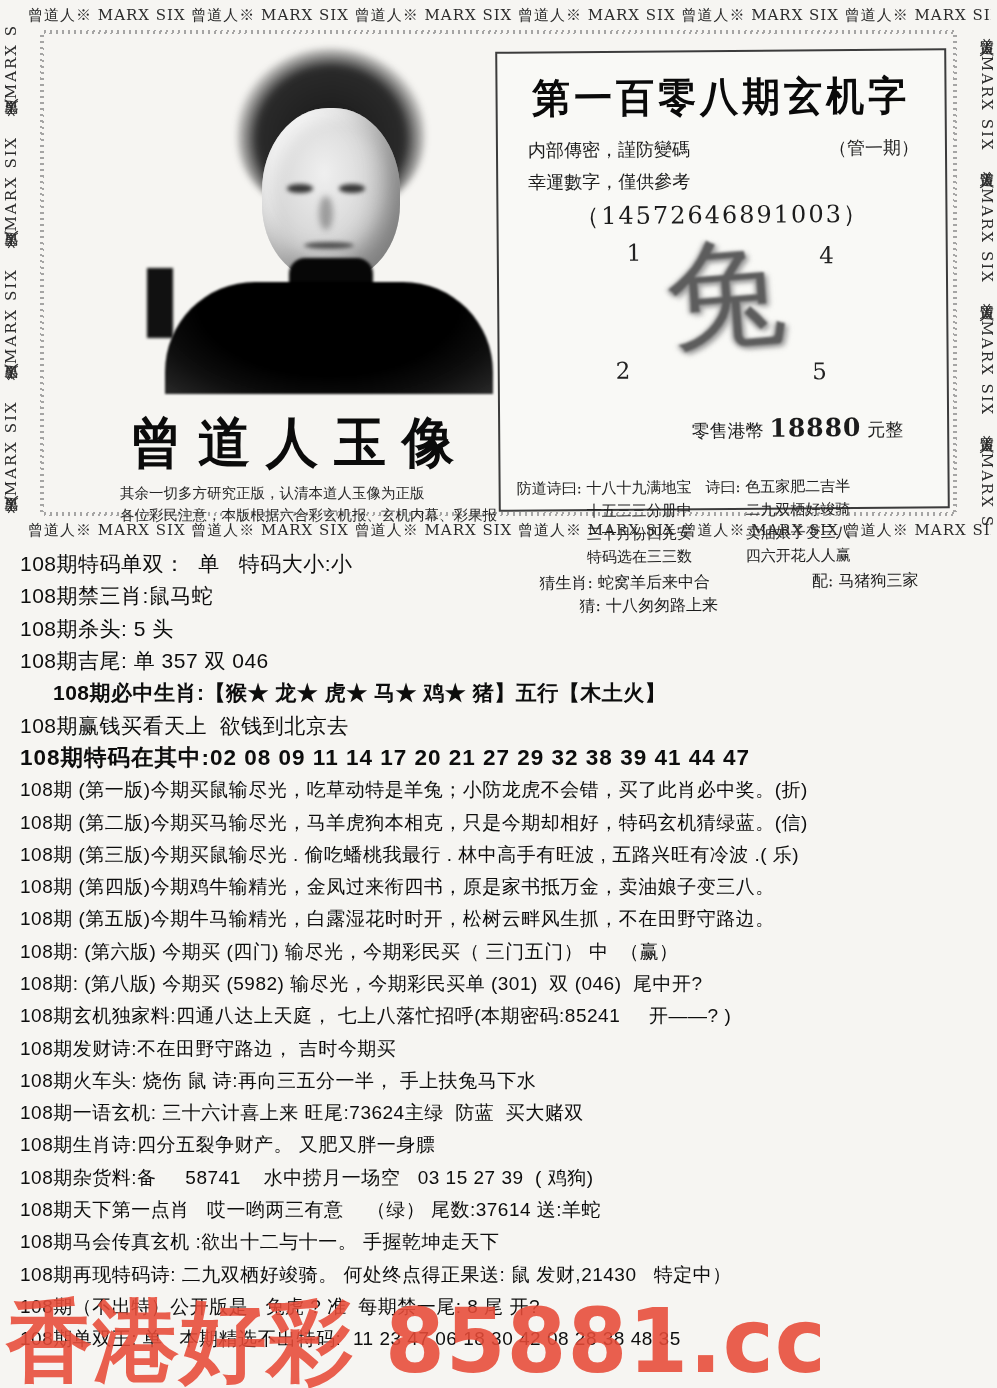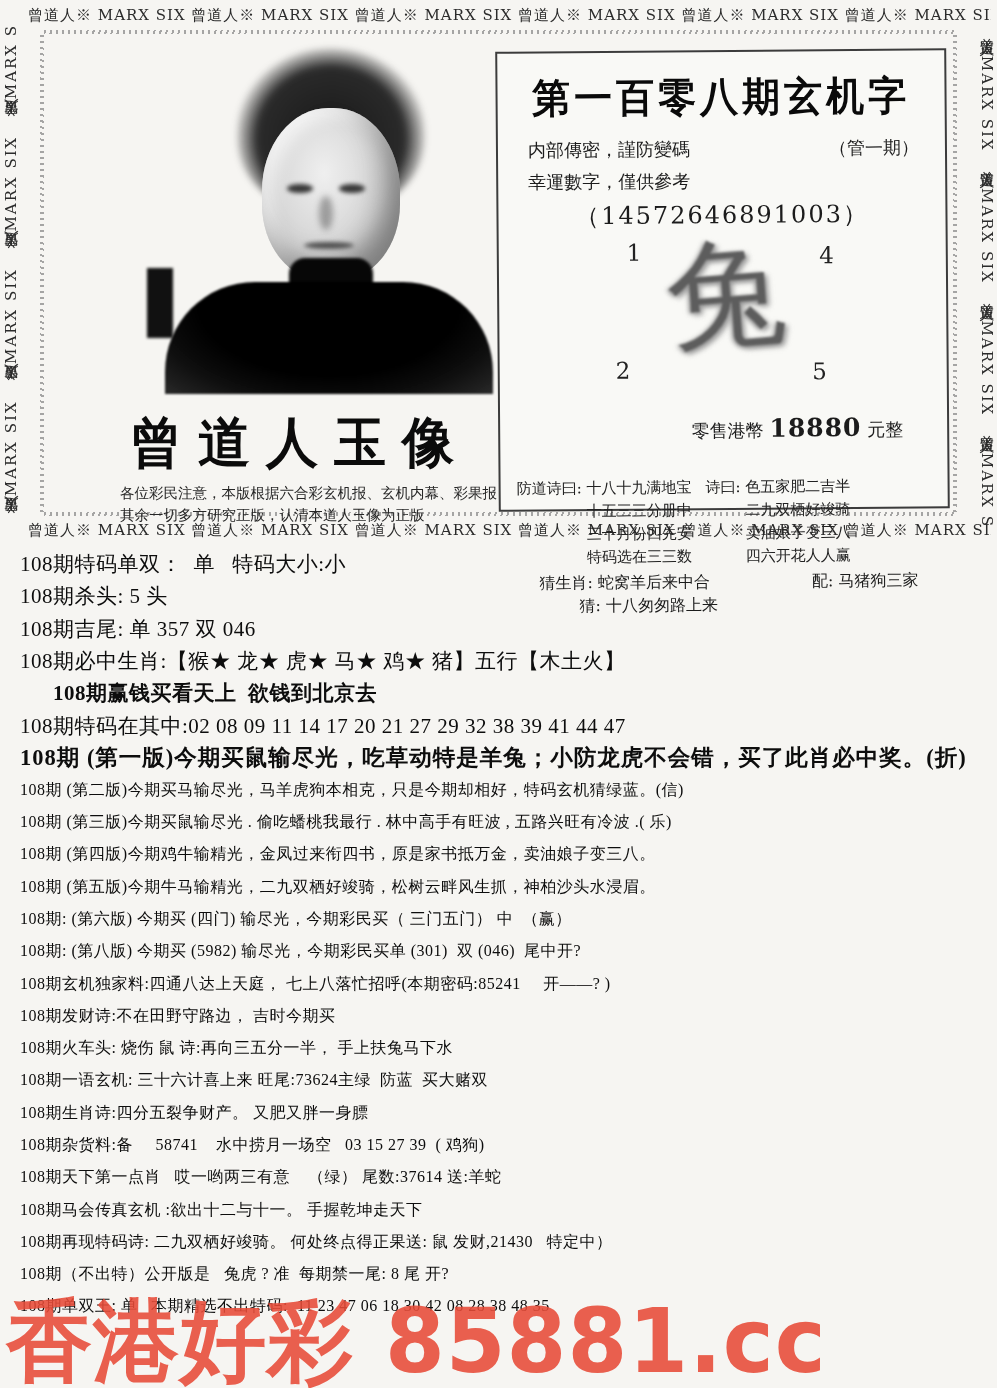--- a/index.html
+++ b/index.html
@@ -70,24 +70,24 @@
   .poems{display:flex;margin:12px 10px 0 16px;gap:14px;font-size:15px;color:#222;}
   .poem{display:flex;white-space:pre;}
   .poem-label{line-height:23px;}
   .poem-lines div{line-height:23px;}
   .guessrow{display:flex;justify-content:space-between;margin:4px 30px 0 38px;font-size:16px;white-space:pre;}
   .guess2{margin:2px 0 0 78px;font-size:16px;white-space:pre;}
 
   
   .lines{position:absolute;left:20px;top:548px;right:0;}
   .body-line{height:32.3px;display:flex;align-items:center;font-size:21px;color:#0d0d0d;
-             white-space:pre;letter-spacing:.5px;font-family:Liberation Serif, serif;}
+             white-space:pre;letter-spacing:.5px;}
   .lines div:nth-of-type(5){font-weight:bold;margin-left:33px;}
   .lines div:nth-of-type(7){font-size:22.5px;font-weight:bold;letter-spacing:1px;}
-  .lines div:nth-of-type(n+8){font-size:16px;}
+  .lines div:nth-of-type(n+8){font-size:19px;}
 
   
   .watermark{position:absolute;left:6px;top:1284px;z-index:9;font-size:86px;font-weight:bold;
              color:#e84b38;opacity:.88;letter-spacing:1px;white-space:pre;transform:scaleY(1.04);
              font-family:"DejaVu Sans",sans-serif;}
 </style>
 </head>
 <body>
 
 <div class="page">
@@ -108,22 +108,22 @@
         <div class="p-hair"></div>
         <div class="p-face"></div>
         <div class="p-eye le"></div>
         <div class="p-eye re"></div>
         <div class="p-nose"></div>
         <div class="p-mouth"></div>
         <div class="p-collar"></div>
         <div class="p-sweater"></div>
       </div>
       <div class="p-caption">曾道人玉像</div>
+      <div class="p-note">其余一切多方研究正版，认清本道人玉像为正版</div>
       <div class="p-note">各位彩民注意，本版根据六合彩玄机报、玄机内幕、彩果报</div>
-      <div class="p-note">其余一切多方研究正版，认清本道人玉像为正版</div>
     </div>
 
     <div class="panel">
       <div class="panel-title">第一百零八期玄机字</div>
       <div class="panel-row">
         <span>内部傳密，謹防變碼</span>
         <span>（管一期）</span>
       </div>
       <div class="panel-row second">
         <span>幸運數字，僅供參考</span>
@@ -157,30 +157,31 @@
         <span>猜生肖: 蛇窝羊后来中合</span>
         <span>配: 马猪狗三家</span>
       </div>
       <div class="guess2">猜: 十八匆匆路上来</div>
     </div>
   </div>
 
   <div class="lines">
 
   <div class="body-line">108期特码单双：  单   特码大小:小</div>
+      <div class="body-line">108期禁三肖:鼠马蛇</div>
       <div class="body-line">108期杀头: 5 头</div>
       <div class="body-line">108期吉尾: 单 357 双 046</div>
       <div class="body-line">108期必中生肖:【猴★ 龙★ 虎★ 马★ 鸡★ 猪】五行【木土火】</div>
       <div class="body-line">108期赢钱买看天上  欲钱到北京去</div>
       <div class="body-line">108期特码在其中:02 08 09 11 14 17 20 21 27 29 32 38 39 41 44 47</div>
       <div class="body-line">108期 (第一版)今期买鼠输尽光，吃草动特是羊兔；小防龙虎不会错，买了此肖必中奖。(折)</div>
       <div class="body-line">108期 (第二版)今期买马输尽光，马羊虎狗本相克，只是今期却相好，特码玄机猜绿蓝。(信)</div>
       <div class="body-line">108期 (第三版)今期买鼠输尽光 . 偷吃蟠桃我最行 . 林中高手有旺波 , 五路兴旺有冷波 .( 乐)</div>
       <div class="body-line">108期 (第四版)今期鸡牛输精光，金凤过来衔四书，原是家书抵万金，卖油娘子变三八。</div>
-      <div class="body-line">108期 (第五版)今期牛马输精光，二九双栖好竣骑，松树云畔风生抓，神柏沙头水浸眉。</div>
+      <div class="body-line">108期 (第五版)今期牛马输精光，白露湿花时时开，松树云畔风生抓，不在田野守路边。</div>
       <div class="body-line">108期: (第六版) 今期买 (四门) 输尽光，今期彩民买（ 三门五门） 中  （赢）</div>
       <div class="body-line">108期: (第八版) 今期买 (5982) 输尽光，今期彩民买单 (301)  双 (046)  尾中开?</div>
       <div class="body-line">108期玄机独家料:四通八达上天庭， 七上八落忙招呼(本期密码:85241     开——? )</div>
       <div class="body-line">108期发财诗:不在田野守路边， 吉时今期买</div>
       <div class="body-line">108期火车头: 烧伤 鼠 诗:再向三五分一半， 手上扶兔马下水</div>
       <div class="body-line">108期一语玄机: 三十六计喜上来 旺尾:73624主绿  防蓝  买大赌双</div>
       <div class="body-line">108期生肖诗:四分五裂争财产。 又肥又胖一身膘</div>
       <div class="body-line">108期杂货料:备     58741    水中捞月一场空   03 15 27 39  ( 鸡狗)</div>
       <div class="body-line">108期天下第一点肖   哎一哟两三有意    （绿） 尾数:37614 送:羊蛇</div>
       <div class="body-line">108期马会传真玄机 :欲出十二与十一。 手握乾坤走天下</div>

